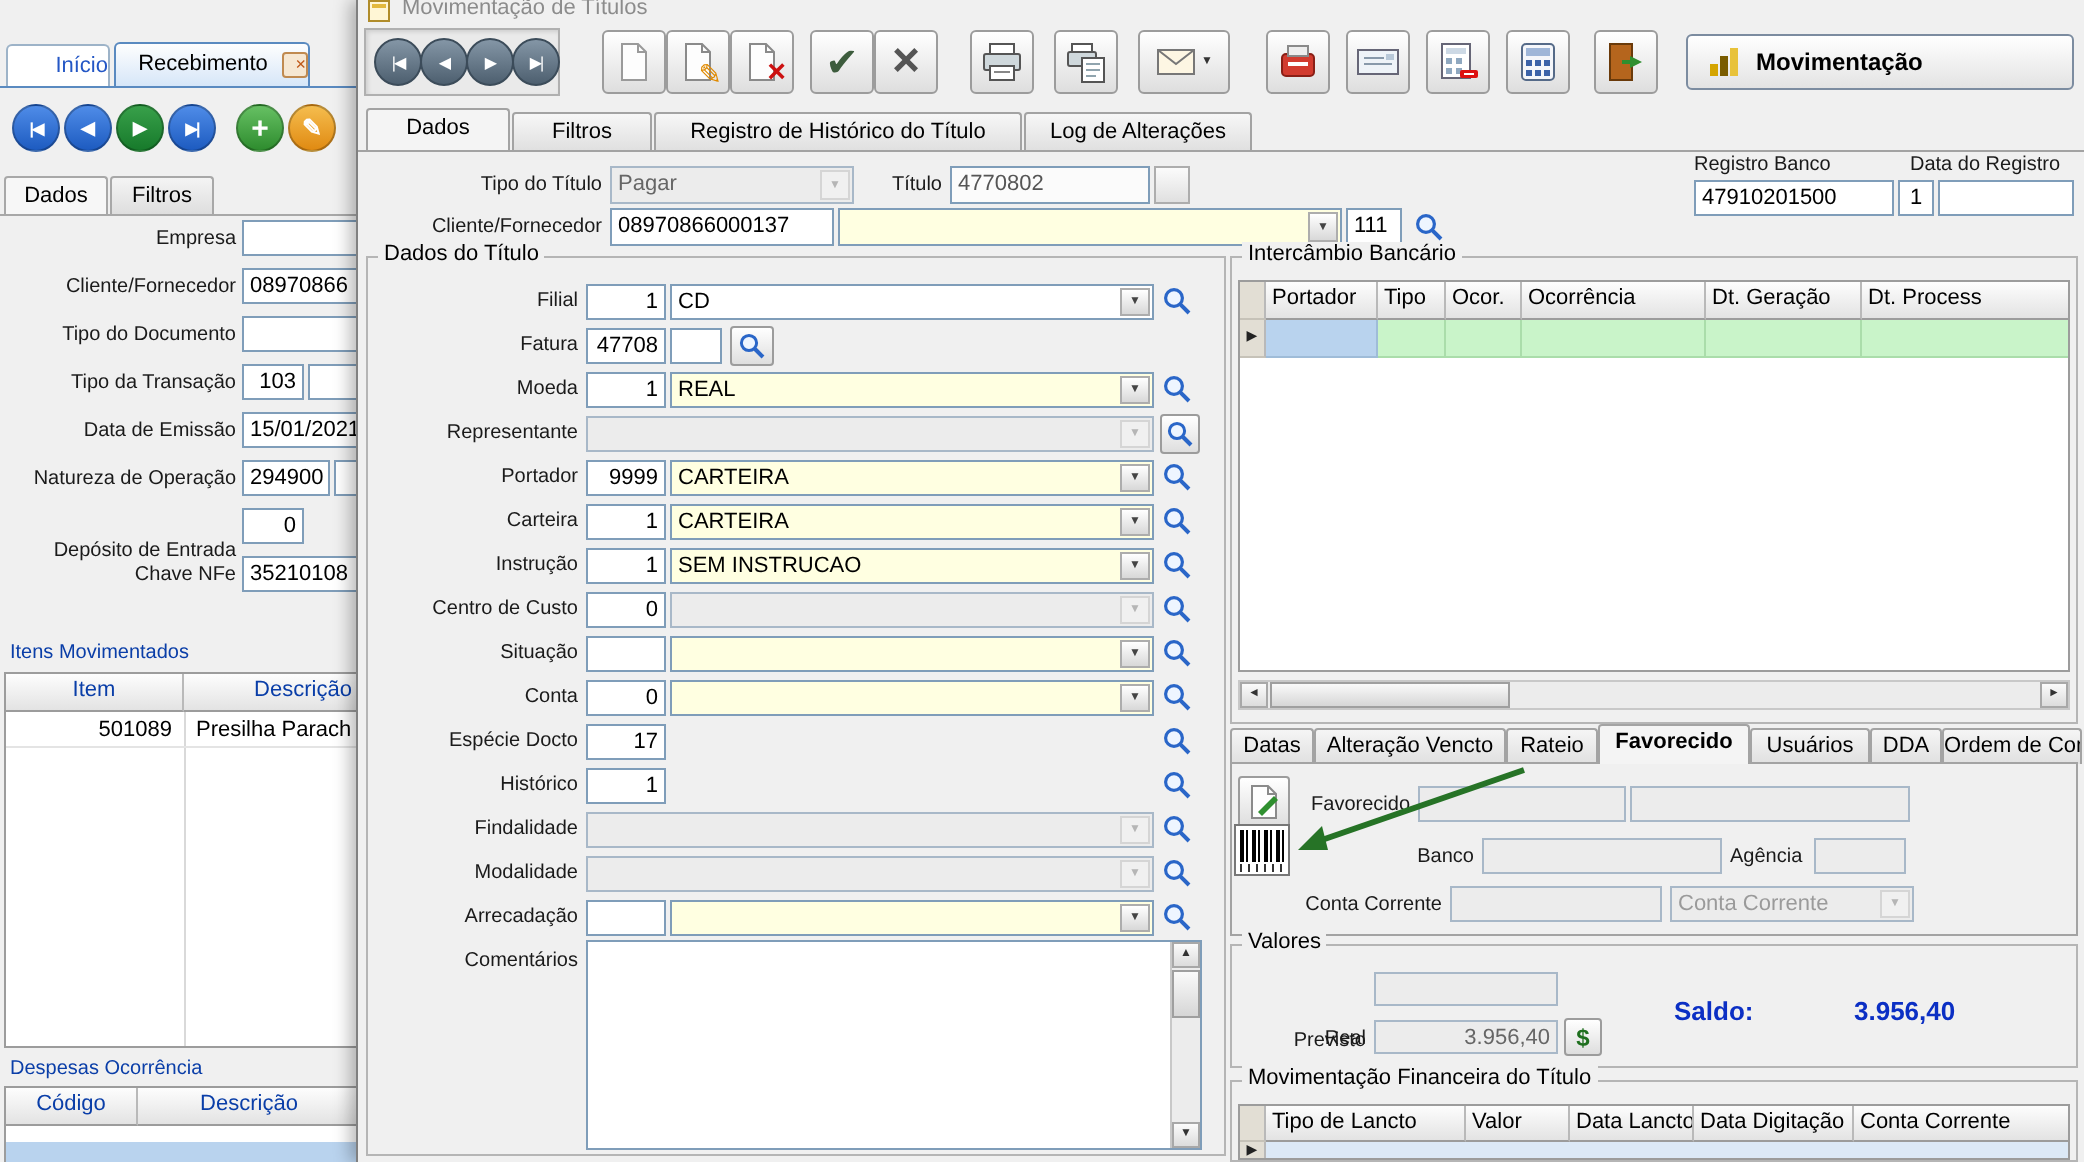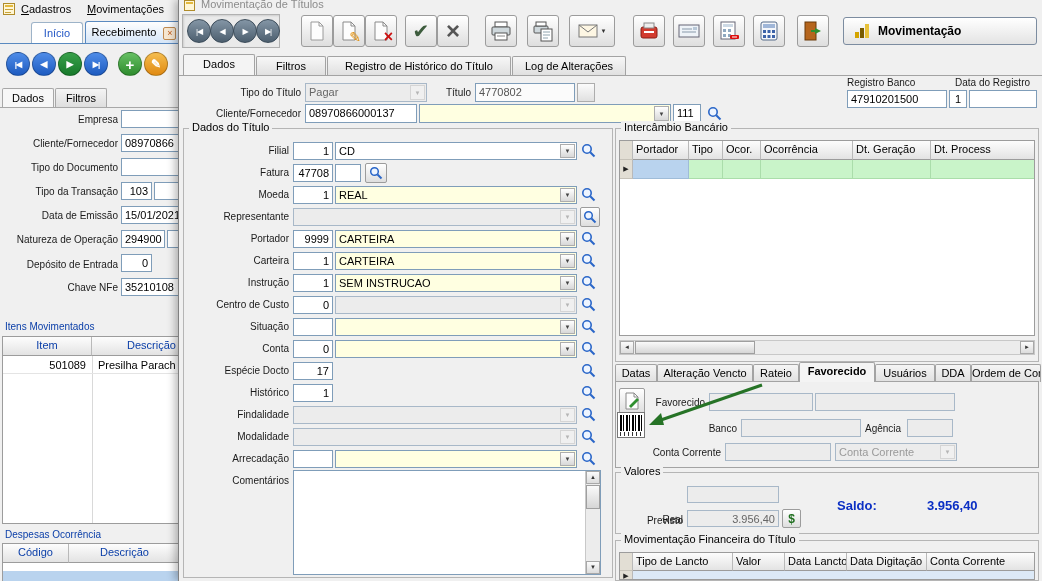--- a/index.html
+++ b/index.html
@@ -15,21 +15,21 @@
   .fld.dis { background: #ececec; color: #666; border-color: #a8b8c8; }
   .fld.num { text-align: right; }
   .fld.ro  { background: #fbfbfb; color: #555; }
 
   .arrowbtn { position: absolute; top: 1px; right: 1px; width: 15px; bottom: 1px; background: linear-gradient(#ffffff,#d8d8d8); border: 1px solid #adadad; font-size: 6px; text-align: center; color: #444; display: flex; align-items: center; justify-content: center; }
   .arrowbtn.dis { color: #b5b5b5; background: #f0f0f0; border-color: #d5d5d5; }
 
   .grp { position: absolute; border: 1px solid #b5b5b5; }
   .grptitle { position: absolute; background: #f0f0f0; padding: 0 3px; font-size: 11px; white-space: nowrap; z-index: 3; }
 
-  .doctab { position: absolute; height: 22px; background: #fff; border: 1px solid #9db3c8; border-bottom: none; border-radius: 3px 3px 0 0; font-size: 11px; text-align: center; line-height: 21px; margin-left: 28px; }
+  .doctab { position: absolute; height: 22px; background: #fff; border: 1px solid #9db3c8; border-bottom: none; border-radius: 3px 3px 0 0; font-size: 11px; text-align: right; line-height: 21px; }
   .doctab.sel { background: linear-gradient(#fefefe,#d6e6f8); border-color: #5a8ac0; }
   .tabclose { display: inline-block; width: 13px; height: 13px; margin-left: 4px; border: 1px solid #c08a50; background: #f6e7d2; color: #c05a1a; font-size: 9px; line-height: 11px; vertical-align: middle; border-radius: 2px; }
 
   .sidetab { position: absolute; height: 19px; font-size: 11px; text-align: center; line-height: 18px; background: linear-gradient(#f4f4f4,#dedede); border: 1px solid #a8a8a8; border-bottom: none; border-radius: 2px 2px 0 0; }
   .sidetab.sel { background: #f7f7f7; z-index: 2; }
   .mtab { position: absolute; height: 19px; font-size: 11px; text-align: center; line-height: 18px; background: linear-gradient(#f7f7f7,#e0e0e0); border: 1px solid #a3a3a3; border-bottom: none; border-radius: 2px 2px 0 0; }
   .mtab.sel { height: 21px; background: #f4f4f4; z-index: 2; }
   .stab { position: absolute; height: 18px; font-size: 11px; text-align: center; line-height: 17px; background: linear-gradient(#f5f5f5,#e0e0e0); border: 1px solid #a3a3a3; border-bottom: none; border-radius: 2px 2px 0 0; overflow: hidden; white-space: nowrap; }
   .stab.sel { height: 20px; background: #f4f4f4; font-weight: bold; z-index: 2; }
 
@@ -48,32 +48,20 @@
   .sthumb { position: absolute; background: linear-gradient(#fafafa,#d6d6d6); border: 1px solid #9f9f9f; }
   .vline { position: absolute; width: 1px; background: #d9d9d9; }
 </style>
 </head>
 <body>
 
 <div class="root">
 
   <div style="position:absolute;left:0;top:0;width:180px;height:581px;overflow:hidden;background:#f0f0f0;">
 
-    <div style="position:absolute;left:0;top:0;width:180px;height:19px;">
-      <span style="position:absolute;left:3px;top:3px;">
-        <svg width="12" height="12">
-            <rect x="0.5" y="0.5" width="11" height="11" fill="#fff6d5" stroke="#b08c2a"></rect>
-            <rect x="2" y="2" width="8" height="2" fill="#e3b93e"></rect>
-            <rect x="2" y="6" width="8" height="1" fill="#c9a43a"></rect>
-            <rect x="2" y="9" width="6" height="1" fill="#c9a43a"></rect>
-          </svg>
-      </span>
-      <span class="menuitem ul1" style="left:18px;">Cadastros</span>
-      <span class="menuitem ul1" style="left:84px;">Movimentações</span>
-    </div>
 
     <div class="doctab" style="left:3px;top:22px;width:52px;">
       <span style="color:#2457c5;">Início</span>
     </div>
     <div class="doctab sel" style="left:57px;top:21px;width:98px;">
       <span>Recebimento</span>
       <span class="tabclose">×</span>
     </div>
     <div style="position:absolute;left:0;top:43px;width:180px;height:1px;background:#5a8ac0;"></div>
 
@@ -113,21 +101,21 @@
     <div class="fld num" style="left:121px;top:182px;width:31px;">103</div>
     <div class="fld" style="left:154px;top:182px;width:60px;"></div>
 
     <span class="lbl r" style="left:0;top:209px;width:118px;">Data de Emissão</span>
     <div class="fld" style="left:121px;top:206px;width:80px;">15/01/2021</div>
 
     <span class="lbl r" style="left:0;top:233px;width:118px;">Natureza de Operação</span>
     <div class="fld num" style="left:121px;top:230px;width:44px;">294900</div>
     <div class="fld" style="left:167px;top:230px;width:40px;"></div>
 
-    <span class="lbl r" style="left:0;top:258px;width:118px;">Depósito de Entrada</span>
+    <span class="lbl r" style="left:0;top:269px;width:118px;">Depósito de Entrada</span>
     <div class="fld num" style="left:121px;top:254px;width:31px;">0</div>
 
     <span class="lbl r" style="left:0;top:281px;width:118px;">Chave NFe</span>
     <div class="fld" style="left:121px;top:278px;width:80px;">35210108</div>
 
     <span class="lbl navy" style="left:5px;top:320px;">Itens Movimentados</span>
     <div style="position:absolute;left:2px;top:336px;width:178px;height:188px;border:1px solid #9c9c9c;background:#fff;">
       <div class="gridth" style="left:0;top:0;width:89px;text-align:center;color:#0a3ea8;">Item</div>
       <div class="gridth" style="left:89px;top:0;width:120px;text-align:center;color:#0a3ea8;">Descrição</div>
       <div class="cell num" style="left:0;top:20px;width:86px;text-align:right;">501089</div>

